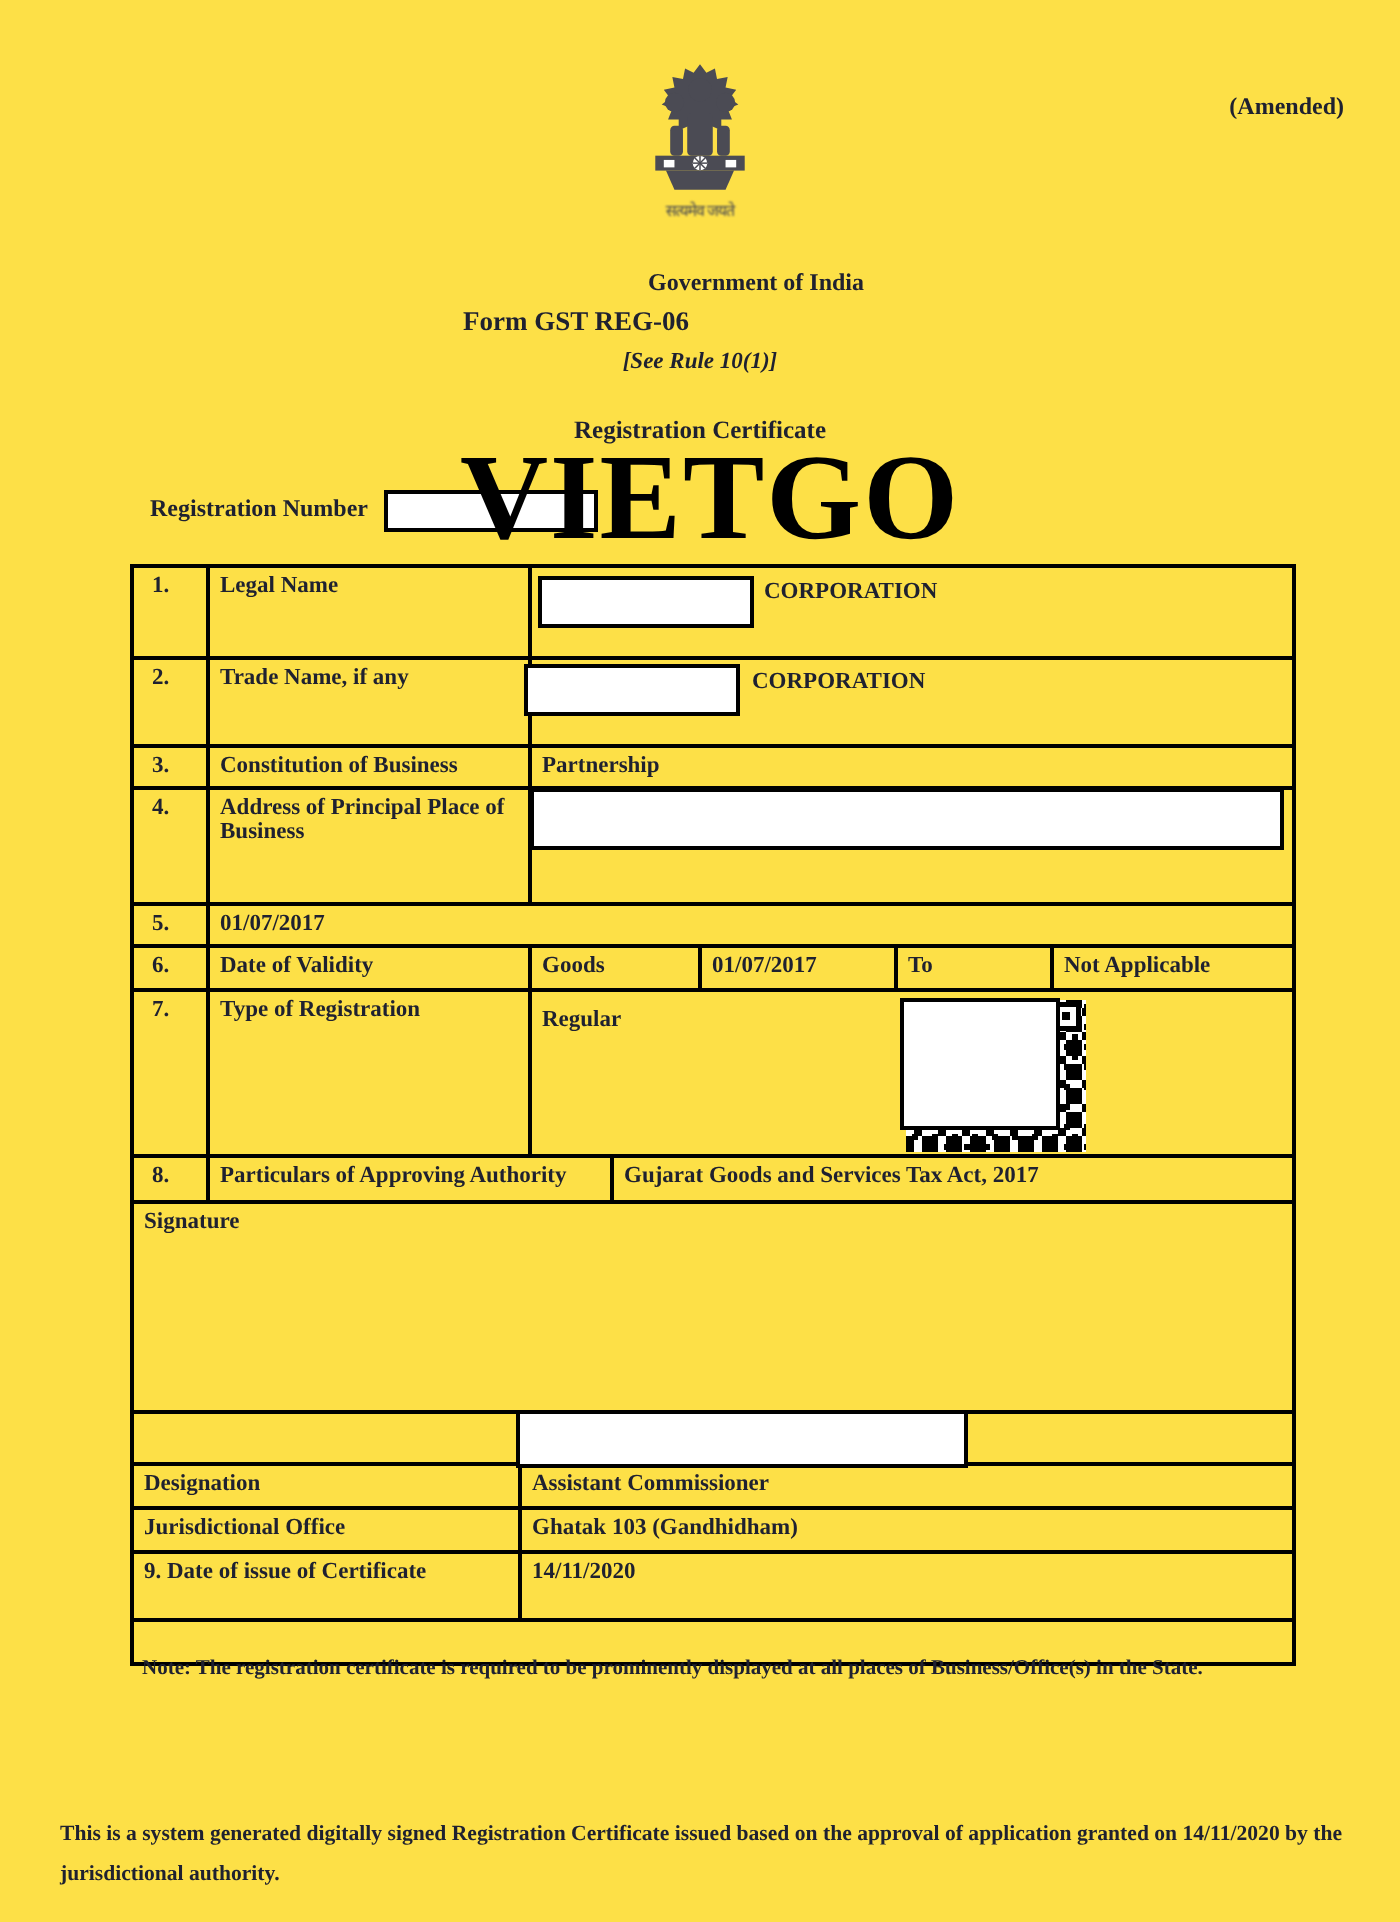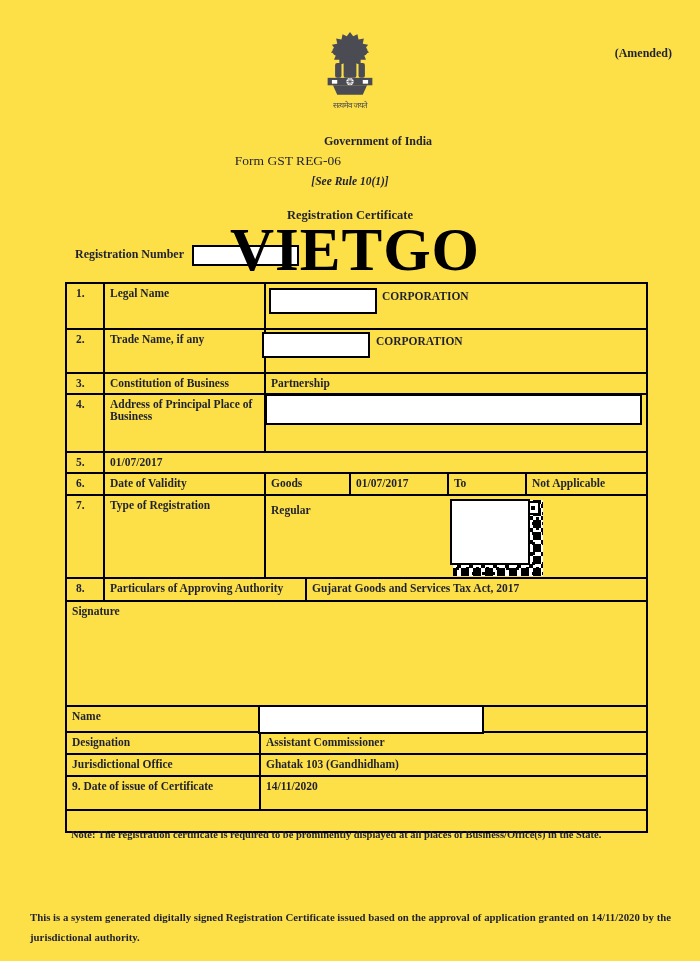--- a/index.html
+++ b/index.html
@@ -14,21 +14,21 @@
 
   
   .amended { top:46px; right:28px; font-size:12px; font-weight:700; }
   .emblem { left:322px; top:31px; width:56px; height:66px; }
   .emblem svg { width:100%; height:100%; }
   .motto {
     left:310px; top:99px; width:80px; text-align:center;
     font-size:8px; color:#4a4a50; letter-spacing:-0.5px; filter:blur(0.4px);
   }
   .gov   { left:0; top:134px; width:700px; font-size:12px;   font-weight:700;margin-left:28px; }
-  .formt { left:0; top:153px; width:576px; font-size:13.5px; font-weight:400; }
+  .formt { left:0; top:153px; width:576px; font-size:13.5px; font-weight:700; }
   .rule  { left:0; top:175px; width:700px; font-size:11.5px; font-weight:700; font-style:italic; }
   .doctitle { left:0; top:208px; width:700px; font-size:12.5px; font-weight:700; }
 
   .regnum-label { left:75px; top:247px; font-size:12px; font-weight:700;text-align:center; }
   .redact { background:#ffffff; border:2px solid #000000; }
   .regnum-box { left:192px; top:245px; width:107px; height:21px; z-index:3; }
   .watermark {
     left:230px; top:219px; z-index:4; font-size:61px; font-weight:700;
     color:#000; letter-spacing:1px; line-height:1; font-family:"Liberation Serif", serif;
   }
@@ -197,21 +197,20 @@
       <div class="cell c-num">8.</div>
       <div class="cell c-label-wide">Particulars of Approving Authority</div>
       <div class="cell c-value">Gujarat Goods and Services Tax Act, 2017</div>
     </div>
 
     <div class="t-row h-sig">
       <div class="cell c-value">Signature</div>
     </div>
 
     <div class="t-row h-name">
-      <div class="cell c-label-bot" style="border-right:none;">Name</div>
       <div class="cell c-value"></div>
       <div class="abs redact box-name"></div>
     </div>
 
     <div class="t-row h-des">
       <div class="cell c-label-bot">Designation</div>
       <div class="cell c-value">Assistant Commissioner</div>
     </div>
 
     <div class="t-row h-jur">

